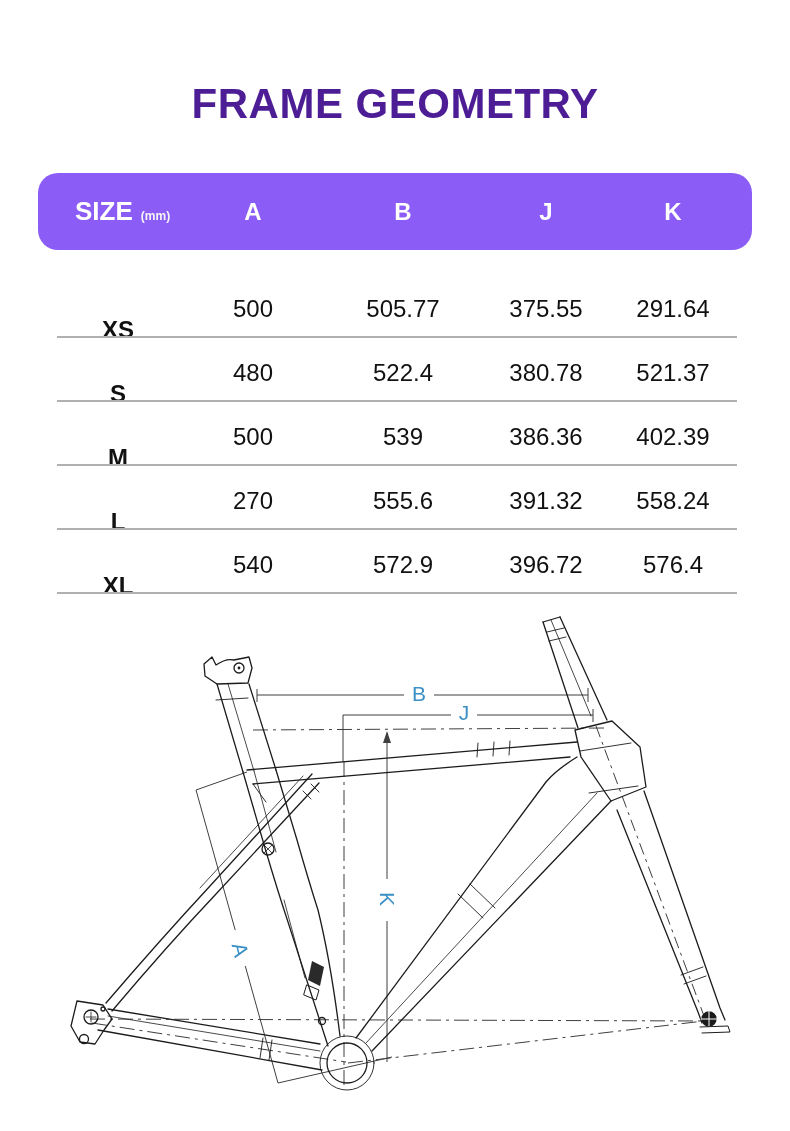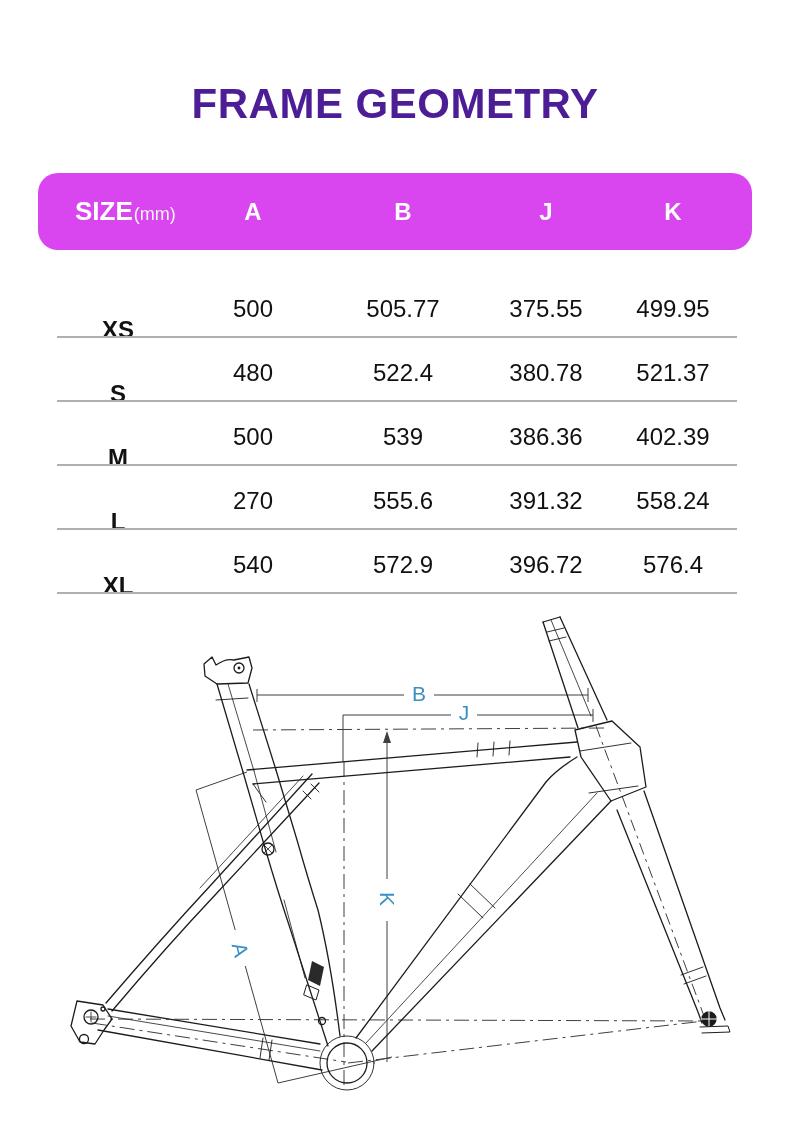--- a/index.html
+++ b/index.html
@@ -6,29 +6,29 @@
   body{
     width:790px;height:1131px;position:relative;background:#ffffff;
     font-family:"Liberation Sans", sans-serif;color:#111;overflow:hidden;
   }
   .page-title{
     position:absolute;top:80px;left:0;right:0;text-align:center;
     font-size:42px;font-weight:700;letter-spacing:0.5px;color:#4c1d95;
   }
   .header-bar{
     position:absolute;top:173px;left:38px;width:714px;height:77px;
-    background:#d946ef;border-radius:20px;color:#fff;
+    background:#8b5cf6;border-radius:20px;color:#fff;
     display:grid;grid-template-columns:160px 110px 190px 96px 158px;align-items:center;
   }
   .th{ text-align:center;font-size:24px;font-weight:700; }
   .th-size{
     text-align:left;padding-left:37px;font-size:26px;font-weight:700;
     display:flex;align-items:baseline;white-space:nowrap;
   }
-  .th-size .unit{ font-size:18px;font-weight:400;margin-left:1px;color:#f4f4f4; }
+  .th-size .unit{ font-size:12px;font-weight:700;margin-left:8px;color:#f4f4f4; }
   .rows{ position:absolute;top:250px;left:38px;width:714px; }
   .row{
     position:relative;height:64px;font-size:24px;
     display:grid;grid-template-columns:160px 110px 190px 96px 158px;align-items:center;
   }
   .row:first-child{ margin-top:23px; }
   .row::after{
     content:"";position:absolute;left:19px;right:15px;bottom:-1px;height:2px;background:#B0B0B0;
   }
   .cell{ text-align:center;font-weight:400; }
@@ -50,21 +50,21 @@
   <div class="th">J</div>
   <div class="th">K</div>
 </div>
 
 <div class="rows">
   <div class="row">
     <div class="cell cell-size">XS</div>
     <div class="cell">500</div>
     <div class="cell">505.77</div>
     <div class="cell">375.55</div>
-    <div class="cell">499.95</div>
+    <div class="cell">291.64</div>
   </div>
   <div class="row">
     <div class="cell cell-size">S</div>
     <div class="cell">480</div>
     <div class="cell">522.4</div>
     <div class="cell">380.78</div>
     <div class="cell">521.37</div>
   </div>
   <div class="row">
     <div class="cell cell-size">M</div>

